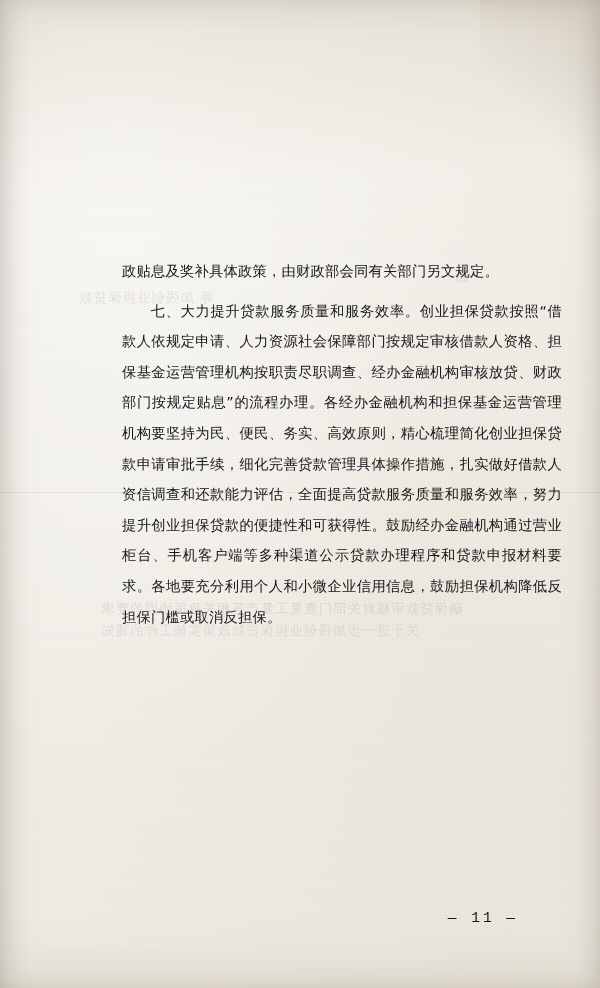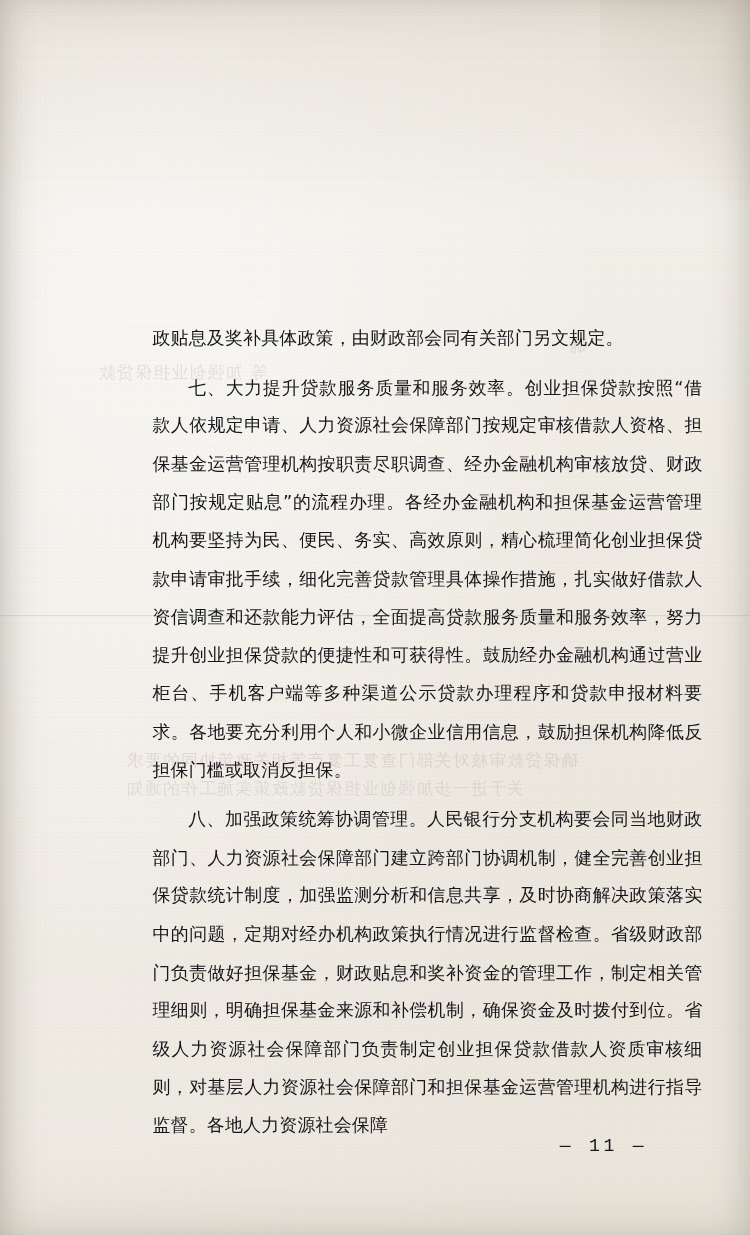--- a/index.html
+++ b/index.html
@@ -140,20 +140,19 @@
   <div class="ghost ghost-a">确</div>
   <div class="ghost ghost-b">等   加强创业担保贷款</div>
   <div class="ghost ghost-c">确保贷款审核对关部门查复工复产等相关政策协同的要求</div>
   <div class="ghost ghost-d">关于进一步加强创业担保贷款政策实施工作的通知</div>
 
   <div class="body-text">
     <p class="para">政贴息及奖补具体政策，由财政部会同有关部门另文规定。</p>
     <div class="gap"></div>
     <p class="para indent">七、大力提升贷款服务质量和服务效率。创业担保贷款按照“借款人依规定申请、人力资源社会保障部门按规定审核借款人资格、担保基金运营管理机构按职责尽职调查、经办金融机构审核放贷、财政部门按规定贴息”的流程办理。各经办金融机构和担保基金运营管理机构要坚持为民、便民、务实、高效原则，精心梳理简化创业担保贷款申请审批手续，细化完善贷款管理具体操作措施，扎实做好借款人资信调查和还款能力评估，全面提高贷款服务质量和服务效率，努力提升创业担保贷款的便捷性和可获得性。鼓励经办金融机构通过营业柜台、手机客户端等多种渠道公示贷款办理程序和贷款申报材料要求。各地要充分利用个人和小微企业信用信息，鼓励担保机构降低反担保门槛或取消反担保。</p>
     <div class="gap"></div>
-    <p class="para indent">八、加强政策统筹协调管理。人民银行分支机构要会同当地财政部门、人力资源社会保障部门建立跨部门协调机制，健全完善创业担保贷款统计制度，加强监测分析和信息共享，及时协商解决政策落实中的问题，定期对经办机构政策执行情况进行监督检查。省级财政部门负责做好担保基金，财政贴息和奖补资金的管理工作，制定相关管理细则，明确担保基金来源和补偿机制，确保资金及时拨付到位。省级人力资源社会保障部门负责制定创业担保贷款借款人资质审核细则，对基层人力资源社会保障部门和担保基金运营管理机构进行指导监督。各地人力资源社会保障</p>
   </div>
 
   <div class="page-number">— 11 —</div>
 
   <div class="grain"></div>
   <div class="edge-shadow"></div>
 </div>
 
 </body></html>

